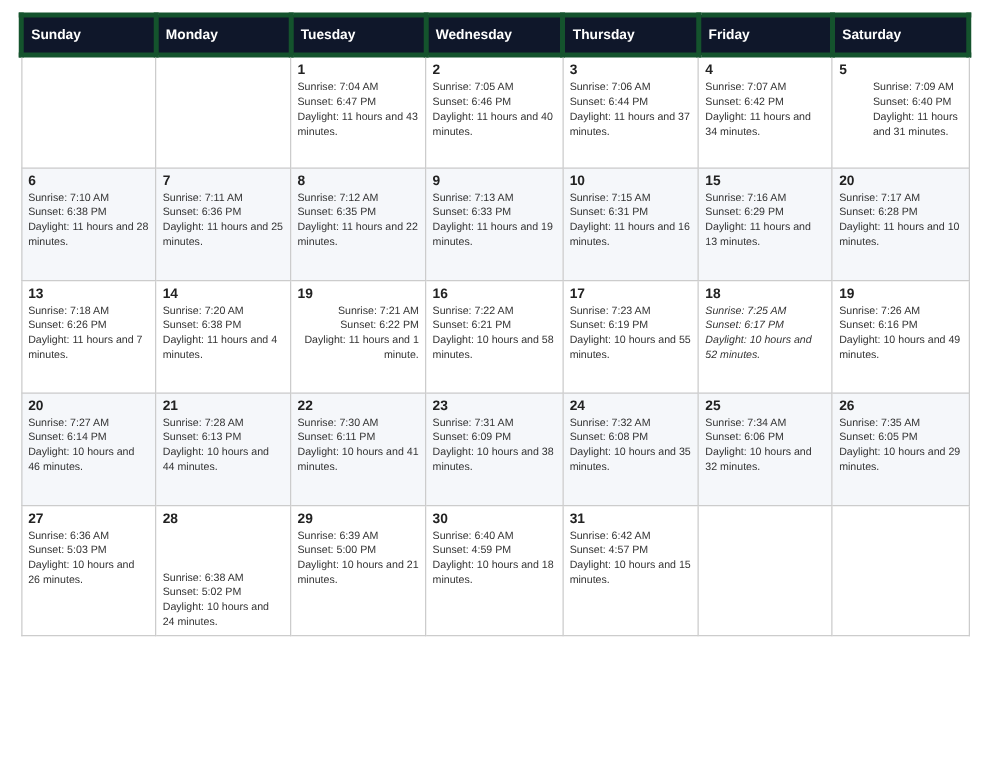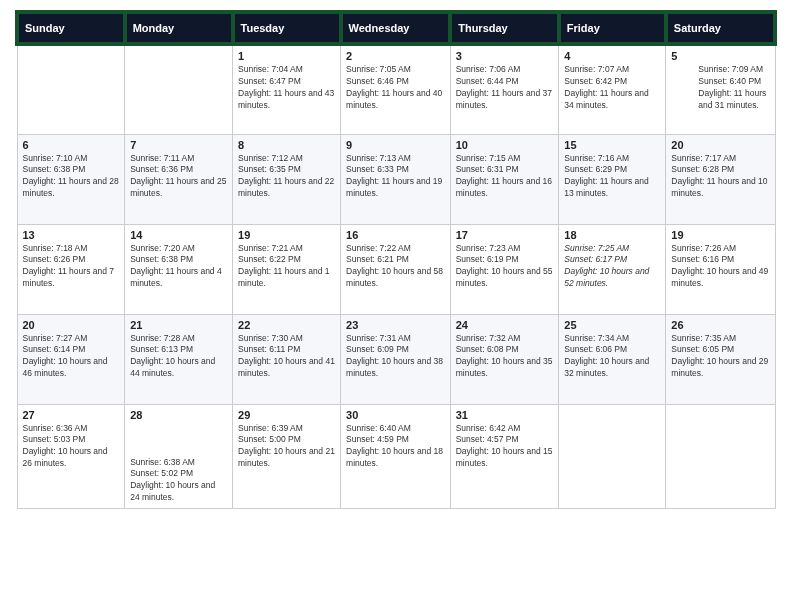--- a/index.html
+++ b/index.html
@@ -202,21 +202,21 @@
 Daylight: 11 hours and 7 minutes.</div>
           </td>
           <td>
             <div class="day-number">14</div>
             <div class="day-info" style="white-space: pre-line;">Sunrise: 7:20 AM
 Sunset: 6:38 PM
 Daylight: 11 hours and 4 minutes.</div>
           </td>
           <td>
             <div class="day-number">19</div>
-            <div class="day-info" style="white-space: pre-line;">Sunrise: 7:21 AM
+            <div class="day-info" style="white-space: pre-line; text-align: right;">Sunrise: 7:21 AM
 Sunset: 6:22 PM
 Daylight: 11 hours and 1 minute.</div>
           </td>
           <td>
             <div class="day-number">16</div>
             <div class="day-info" style="white-space: pre-line;">Sunrise: 7:22 AM
 Sunset: 6:21 PM
 Daylight: 10 hours and 58 minutes.</div>
           </td>
           <td>

